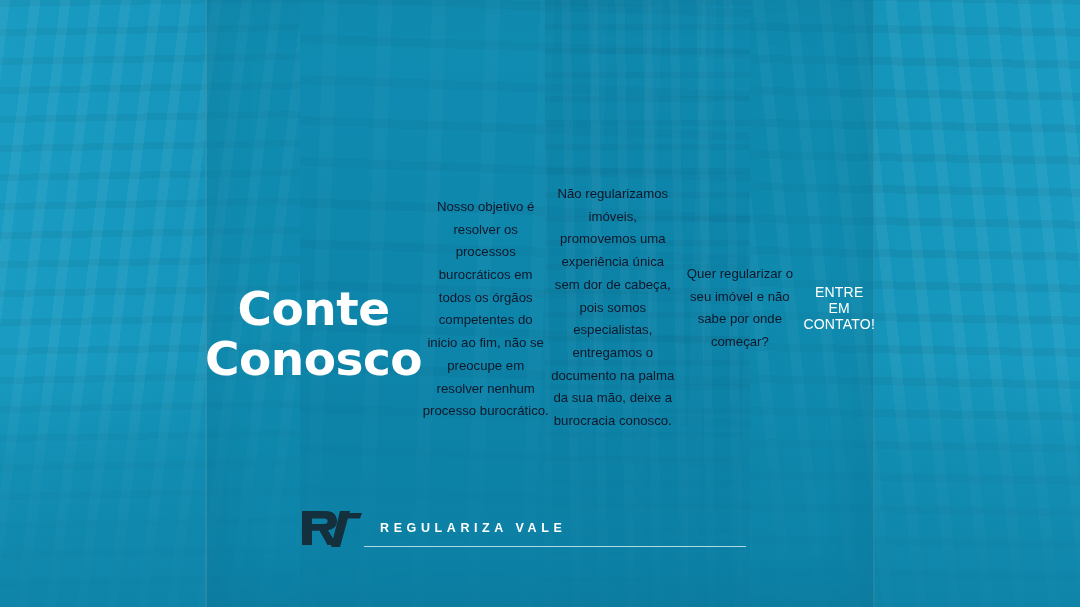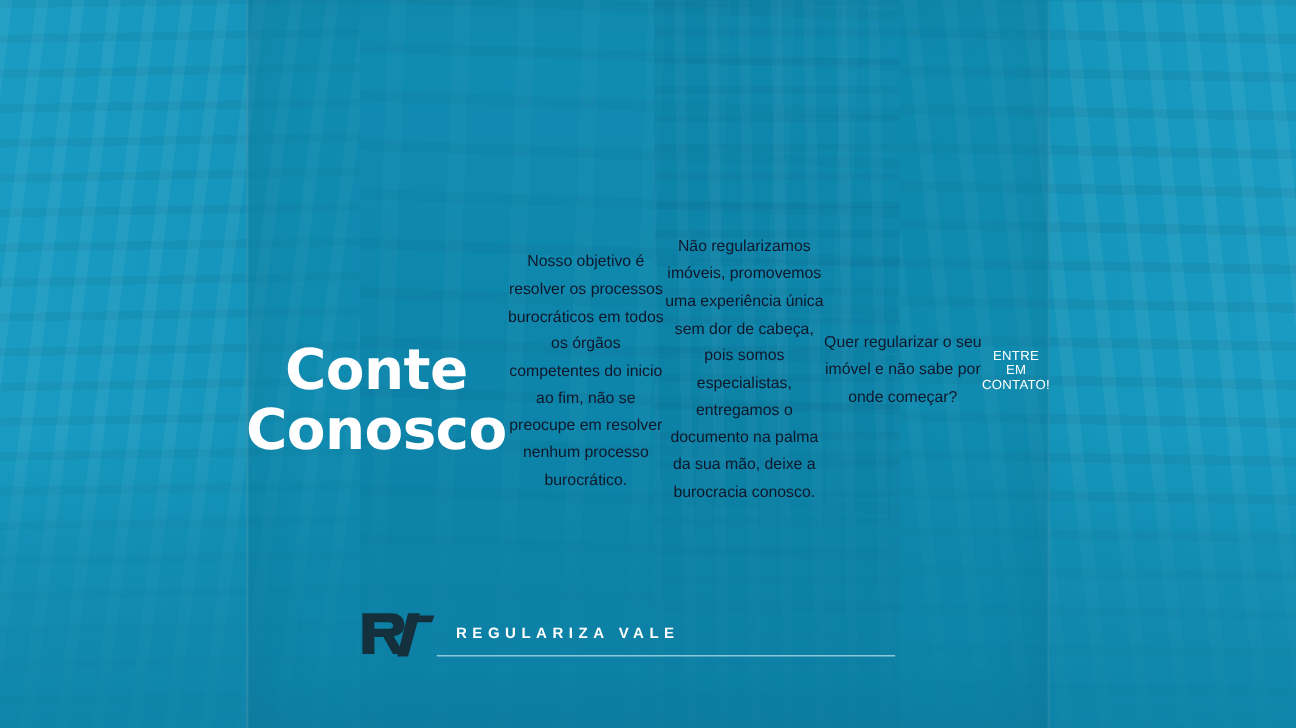--- a/index.html
+++ b/index.html
@@ -112,21 +112,21 @@
     text-align: center;
     color: #0f172a;
     font-size: 13.2px;
     line-height: 1.72;
     font-weight: 400;
   }
   .body-block.second { margin-top: 22px; }
   .body-block.question { margin-top: 23px; }
   .cta {
     margin-top: 22px;
-    font-size: 11px;
+    font-size: 14px;
     letter-spacing: 0.2px;
     color: #ffffff;
     font-weight: 400;
     text-align: center;
   }
 
   
   .logo-wrap {
     position: absolute;
     left: 300px;

